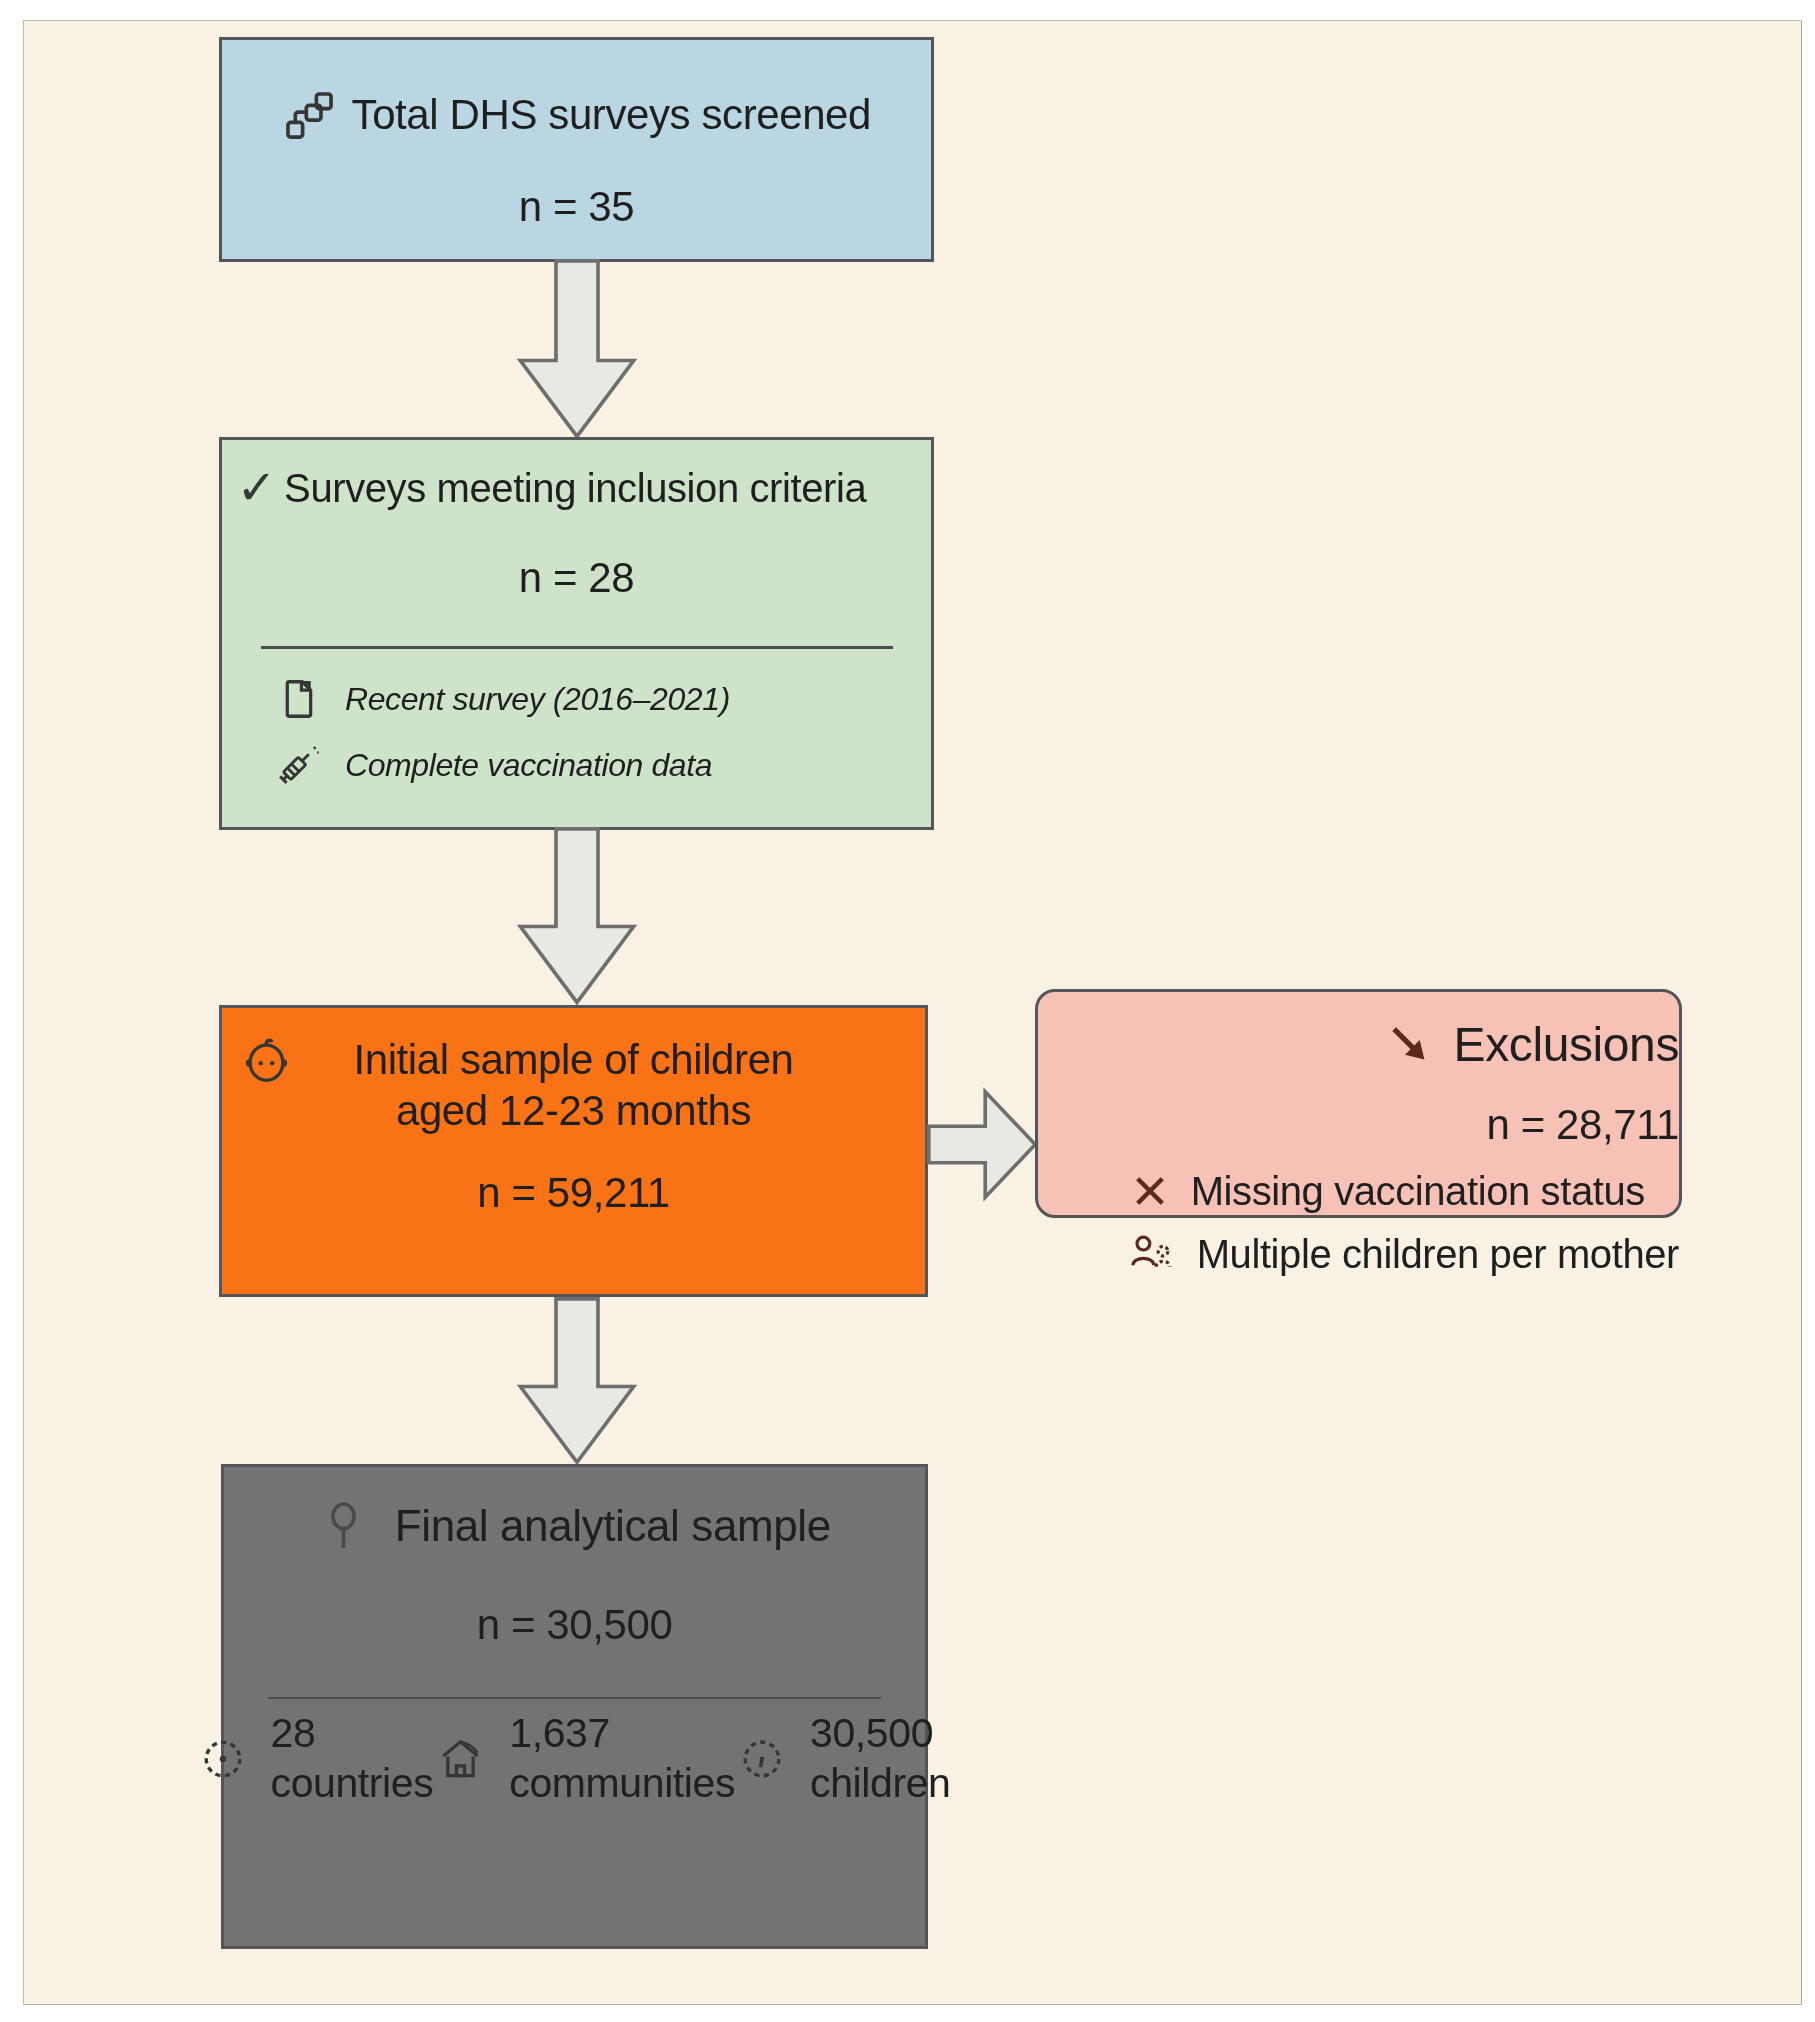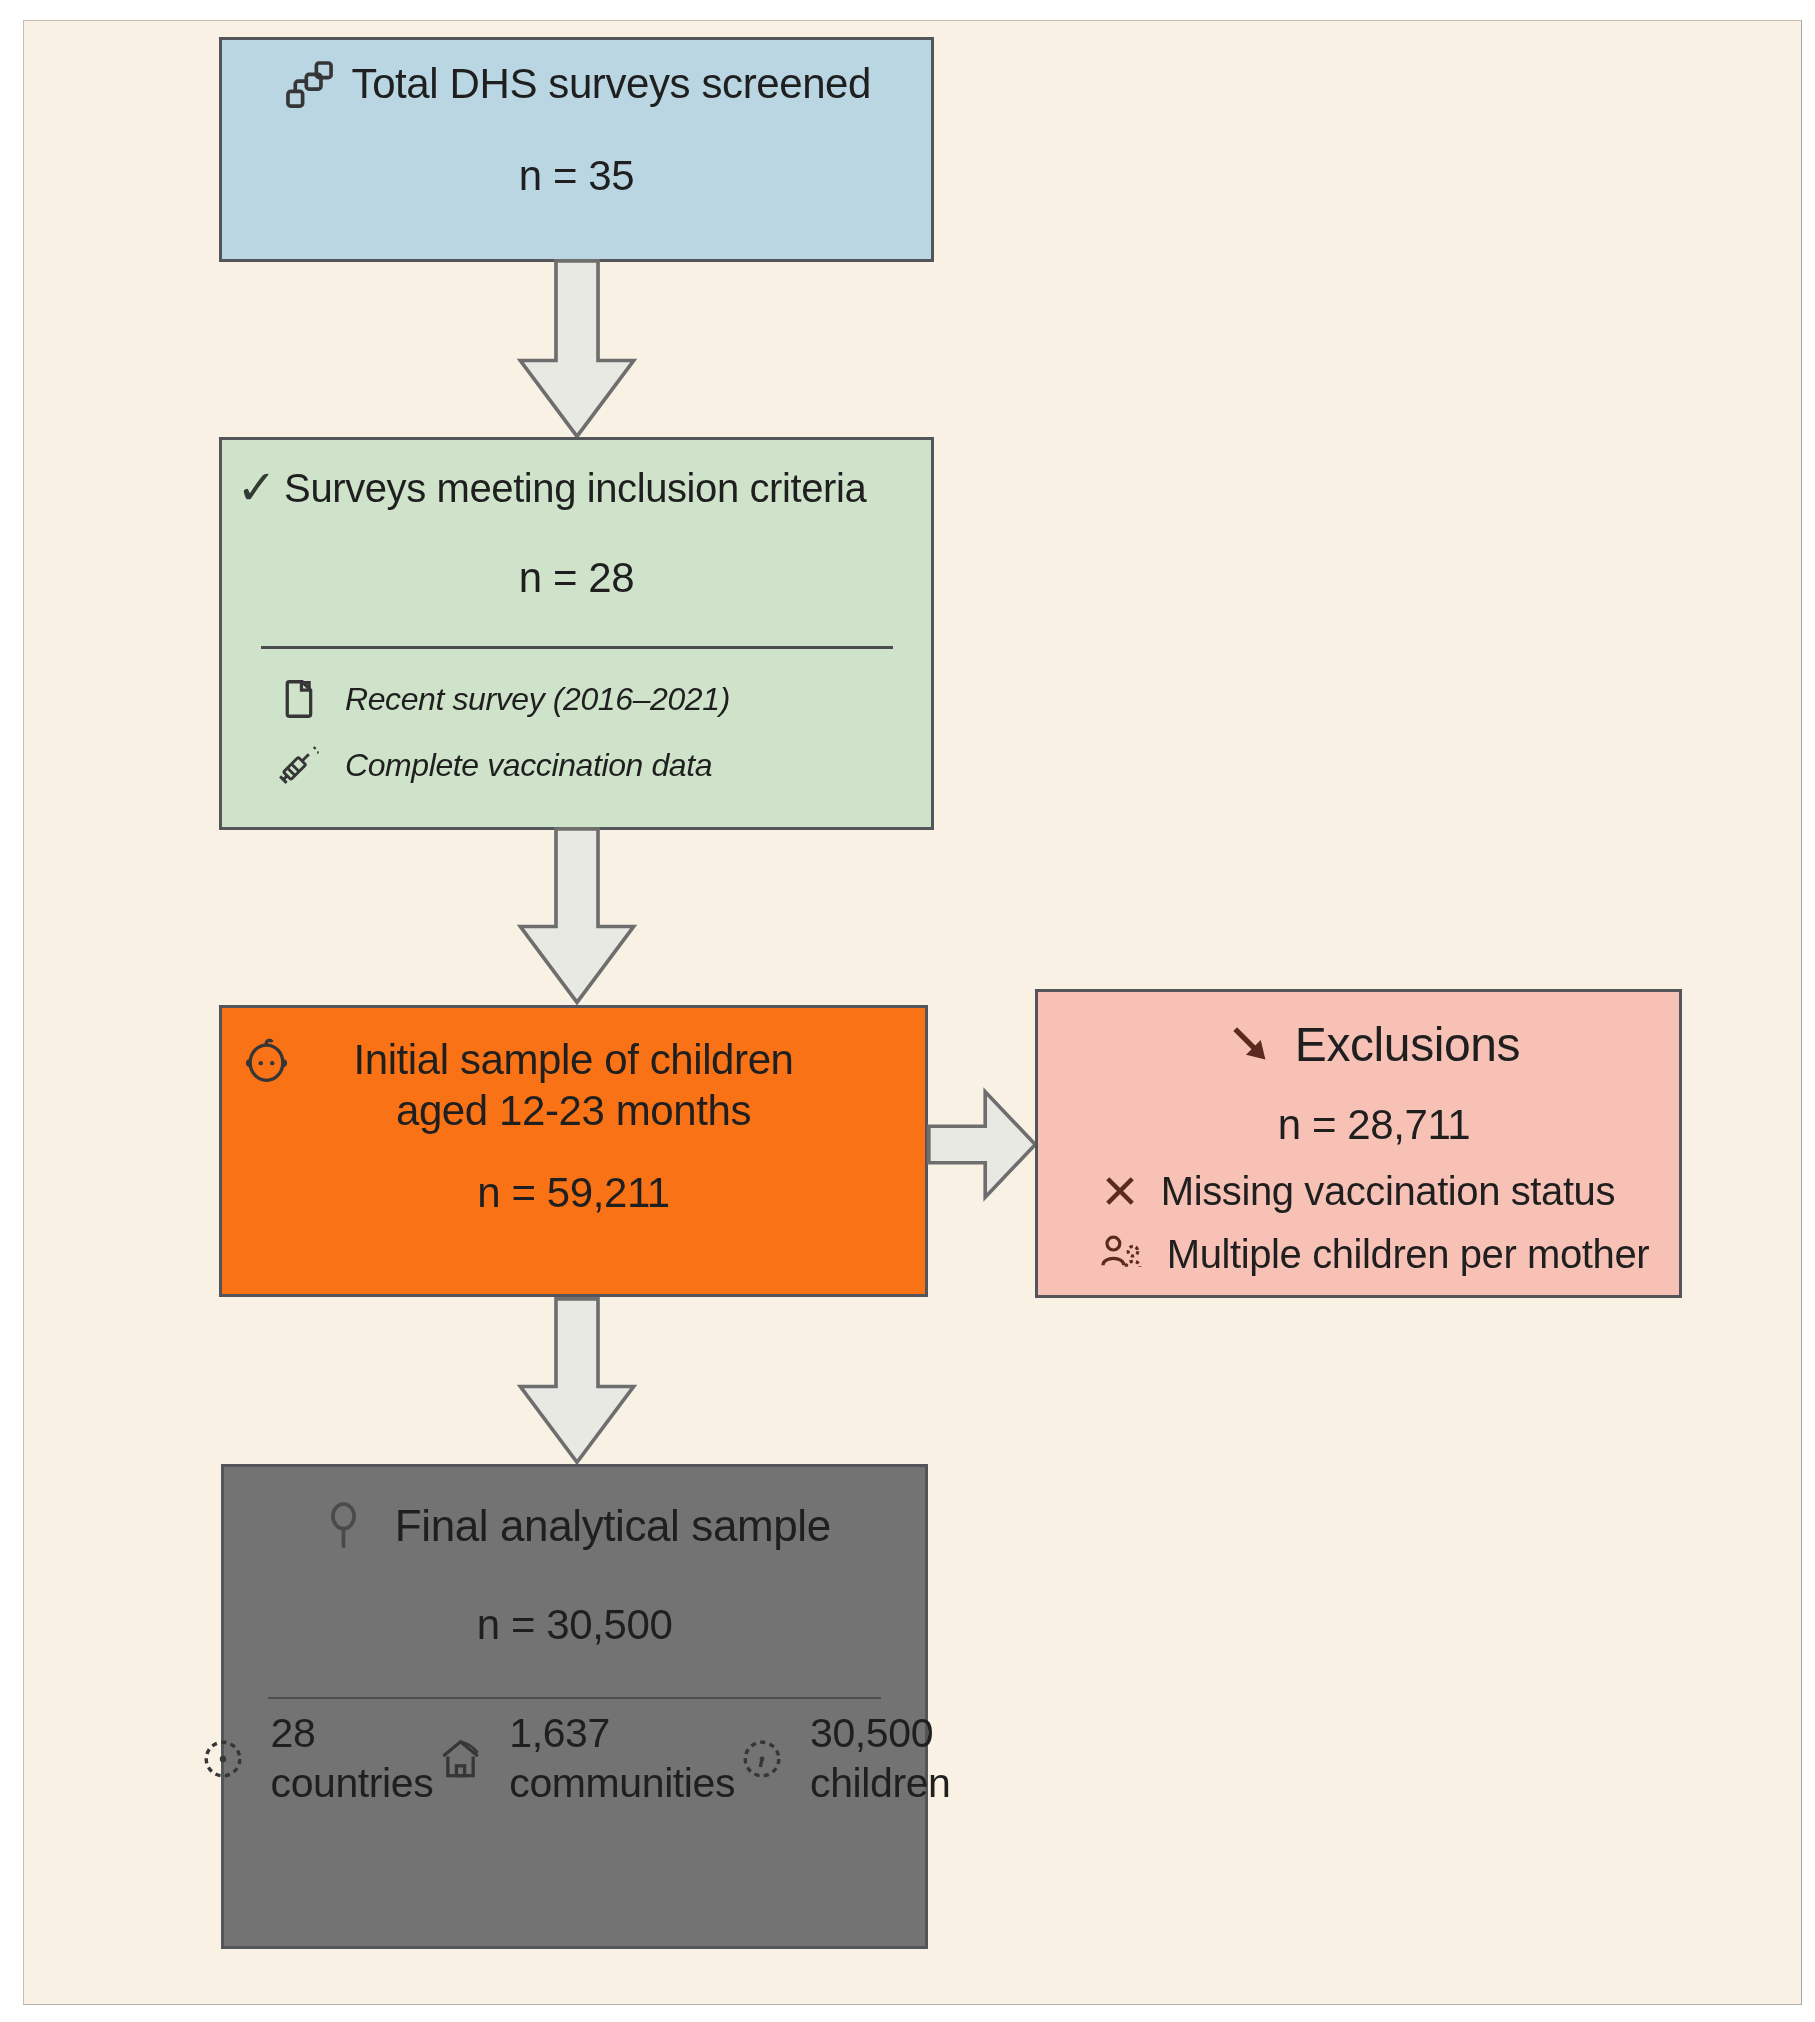--- a/index.html
+++ b/index.html
@@ -26,38 +26,38 @@
     position: absolute;
     box-sizing: border-box;
     border: 3.7px solid #54555a;
     display: flex;
     flex-direction: column;
     align-items: center;
   }
   .box-screened  { left: 219px;  top: 37px;   width: 715px; height: 225px; background: #b9d6e2; }
   .box-included  { left: 219px;  top: 437px;  width: 715px; height: 393px; background: #cfe3cb; }
   .box-initial   { left: 219px;  top: 1005px; width: 709px; height: 292px; background: #f97316; }
-  .box-exclusions{ left: 1035px; top: 989px; width: 647px; height: 309px; background: #f7c2b5; align-items: center; }
+  .box-exclusions{ left: 1035px; top: 989px; width: 647px; height: 229px; background: #f7c2b5; align-items: flex-end; border-radius: 20px; }
   .box-final     { left: 221px;  top: 1464px; width: 707px; height: 485px; background: #737373; }
 
   .title-row { display: flex; align-items: center; justify-content: center; }
   .box-text { font-size: 42px; line-height: 1.2; letter-spacing: -0.4px; }
   .n-text   { font-size: 42px; letter-spacing: -0.4px; }
 
   .divider {
     height: 2.7px; background: #4c4d50; border: none;
     width: calc(100% - 77px); margin: 0;
   }
 
   .item-row { display: flex; align-items: center; }
   .icon { flex: 0 0 auto; display: inline-flex; align-items: center; justify-content: center; }
   .icon svg { display: block; }
 
   
-  .box-screened .title-row { margin-top: 17px; gap: 14.6px; }
+  .box-screened .title-row { margin-top: 48px; gap: 14.6px; }
   .box-screened .n-text { margin-top: 40px; }
 
   
   .box-included .title-row { margin-top: 24px; gap: 7.3px; align-self: flex-start; margin-left: 14.6px; }
   .box-included .check-glyph { font-size: 48px; font-weight: bold; color: #343b35; line-height: 1; }
   .box-included .box-text { font-size: 40px; }
   .box-included .n-text { margin-top: 42px; }
   .box-included .divider { margin-top: 44px; }
   .box-included .items { align-self: flex-start; margin: 27.4px 0 0 53px; display: flex; flex-direction: column; gap: 20px; }
   .box-included .item-row { gap: 24px; }

